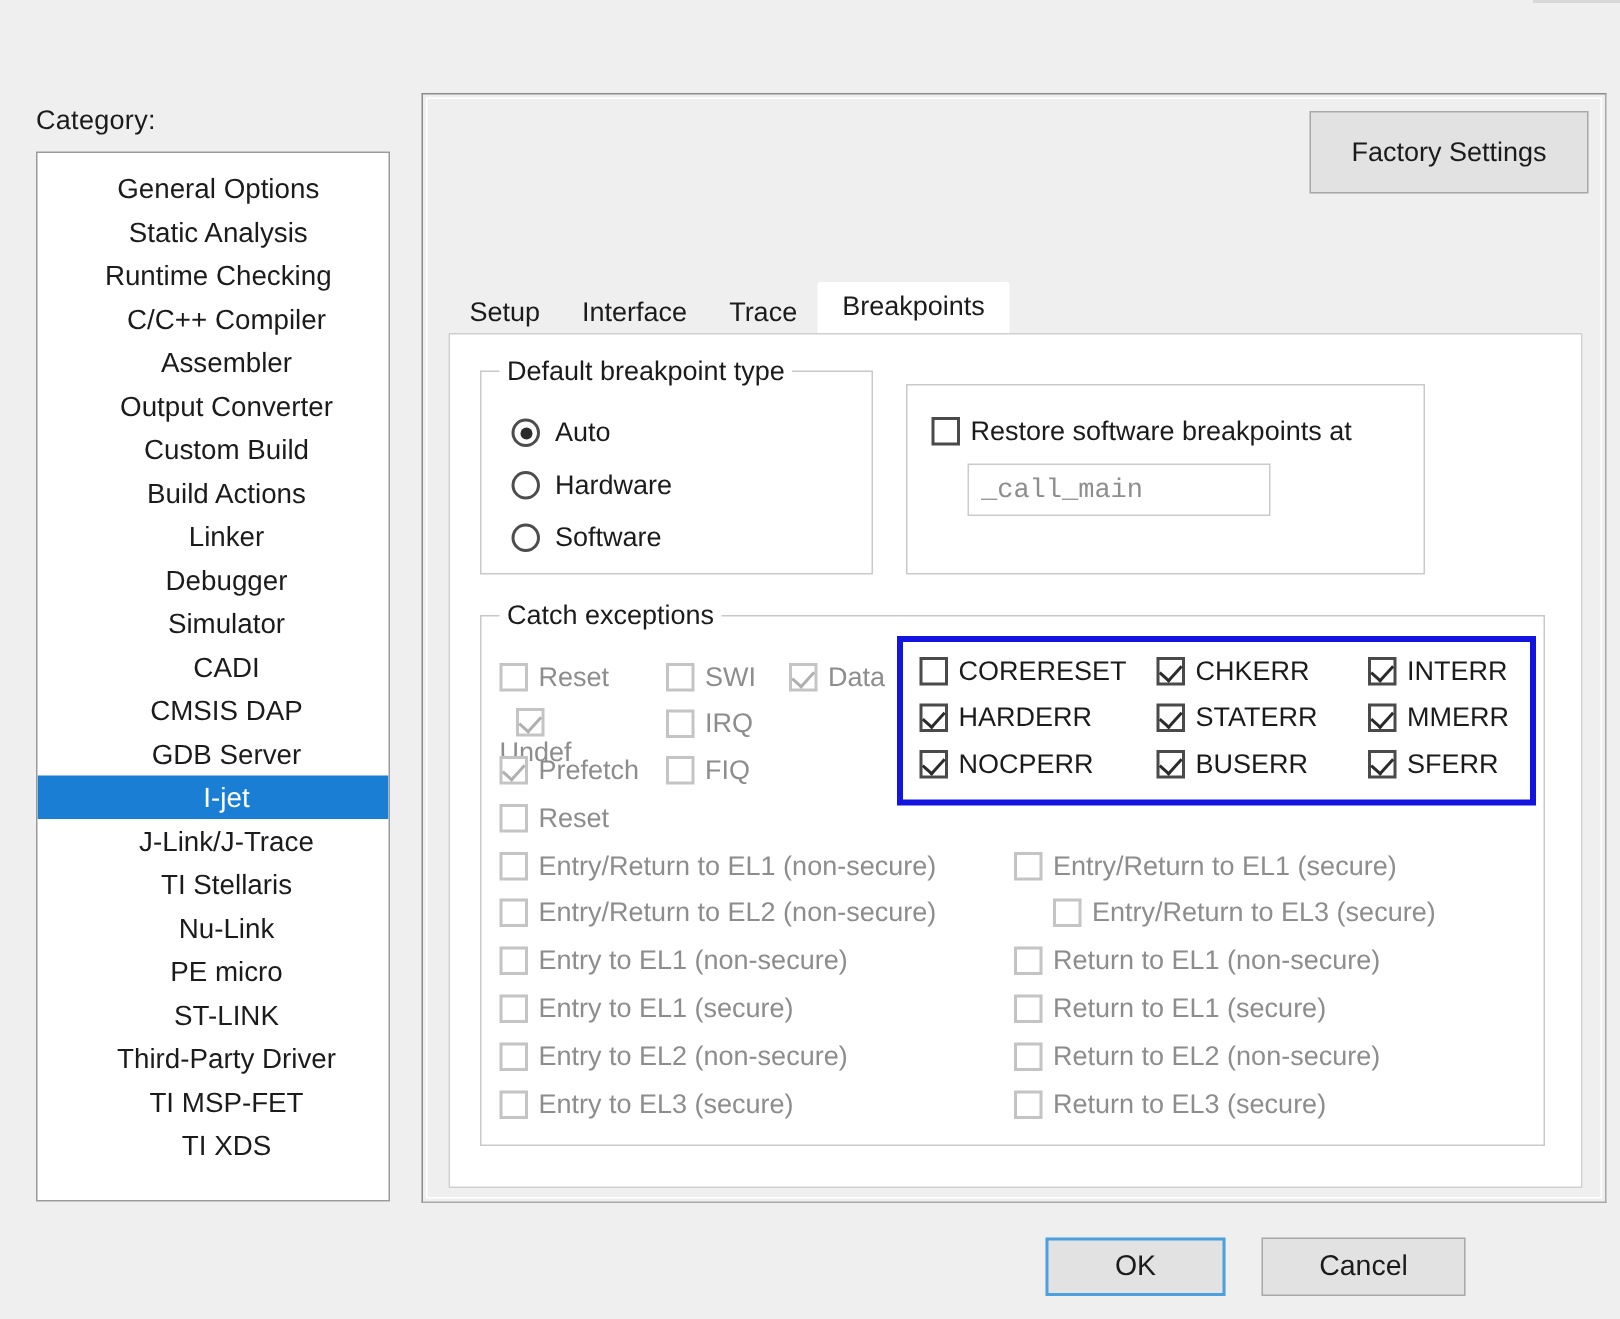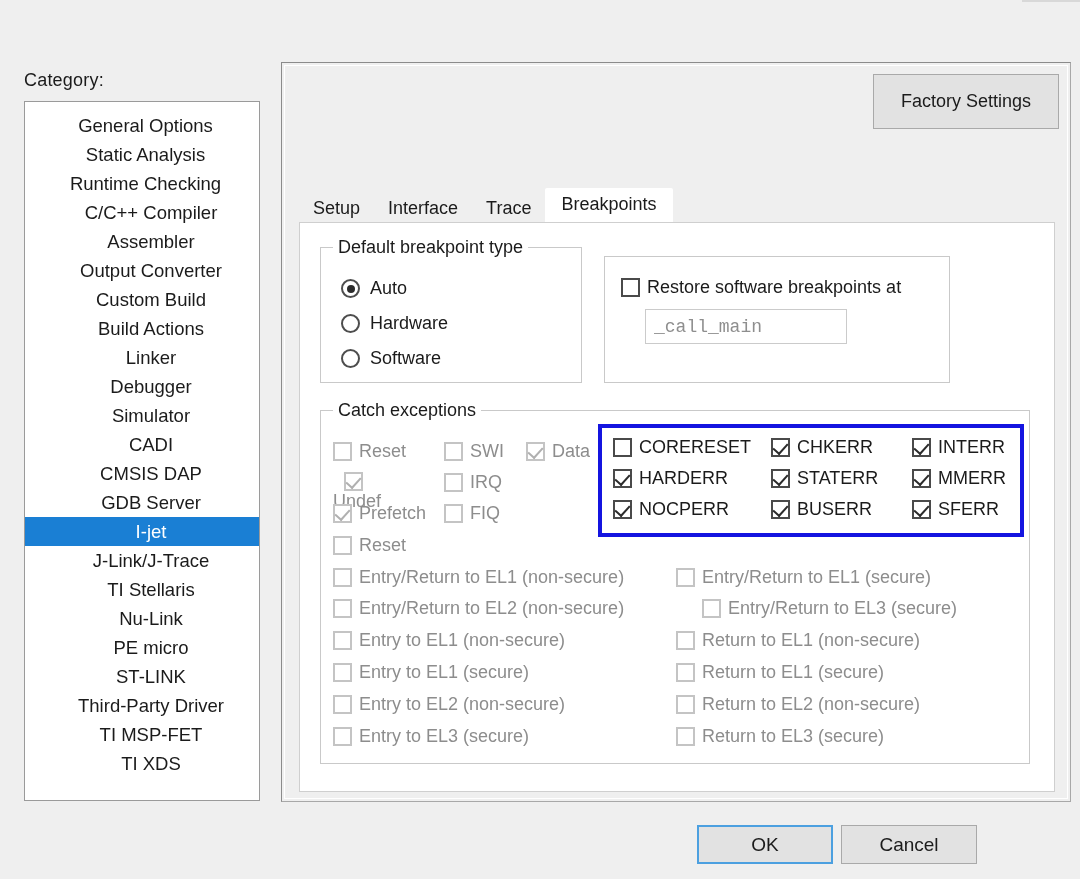--- a/index.html
+++ b/index.html
@@ -168,21 +168,21 @@
     position: absolute; left: 598px; top: 424px;
     width: 426px; height: 113px;
     border: 4px solid #1414e0;
     background: #ffffff;
     box-sizing: border-box;
   }
 
   
   .btn-ok {
     position: absolute; left: 697px; top: 825px;
-    width: 136px; height: 39px;
+    width: 120px; height: 39px;
     background: #e2e2e2;
     border: 2px solid #4ca0e0;
     font-size: 19px; color: #1b1b1b;
     font-family: "Liberation Sans", sans-serif;
     cursor: default; box-sizing: border-box;
   }
   .btn-cancel {
     position: absolute; left: 841px; top: 825px;
     width: 136px; height: 39px;
     background: #e2e2e2;

